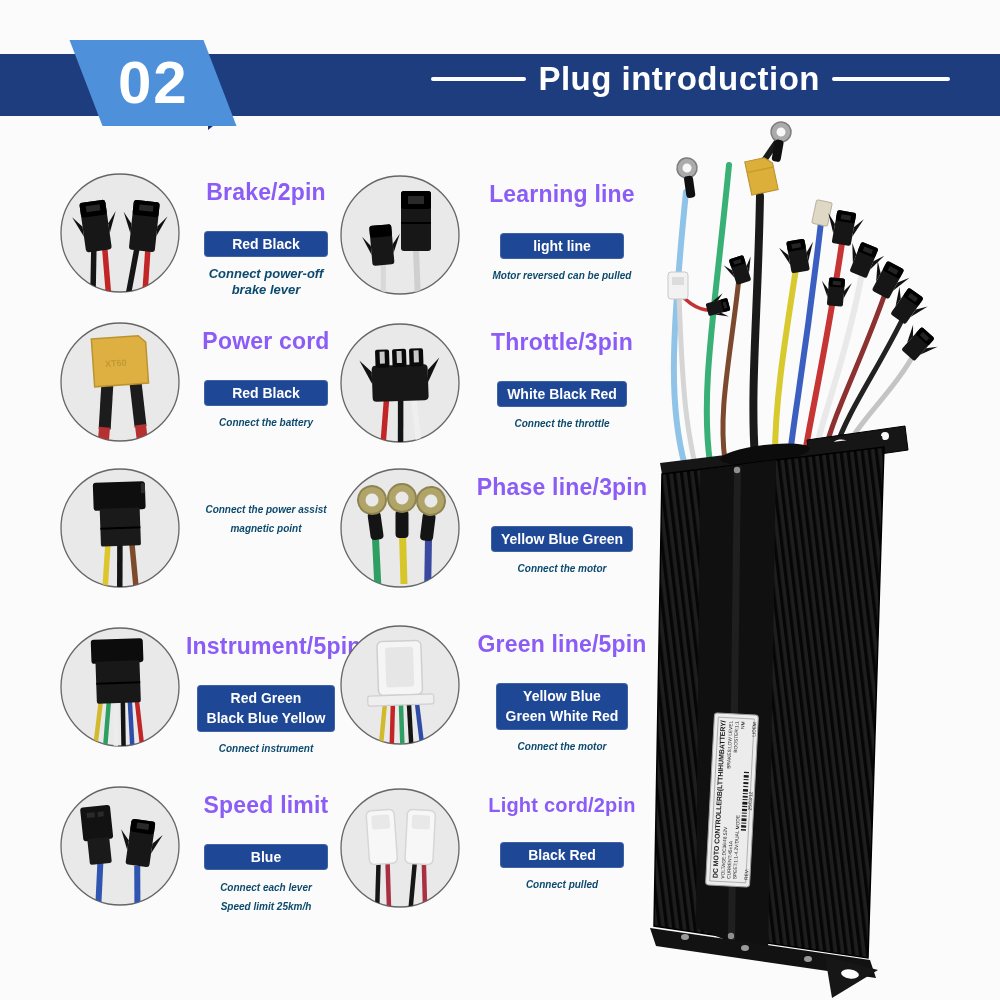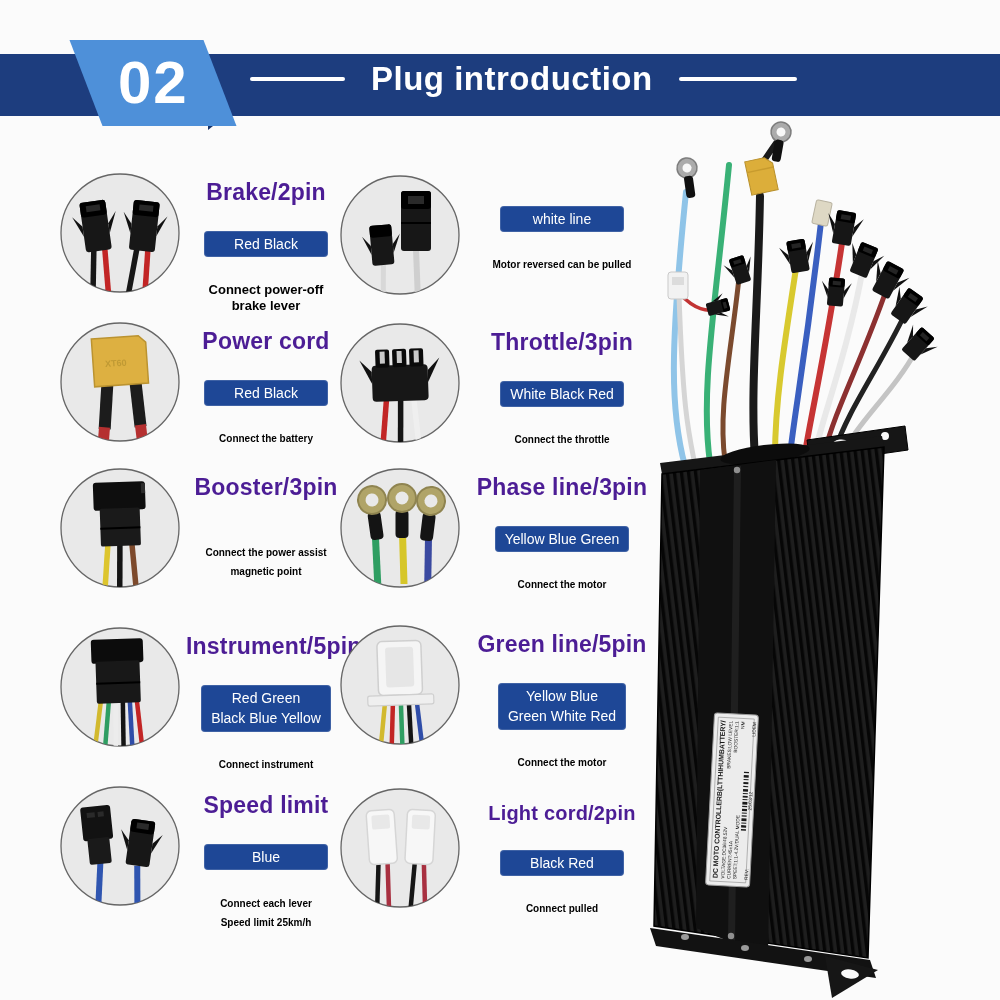--- a/index.html
+++ b/index.html
@@ -6,36 +6,36 @@
   body{background:#e8e8e8;font-family:"Liberation Sans","DejaVu Sans",sans-serif;}
   .canvas{position:relative;width:1000px;height:1000px;background:#fbfbfb;overflow:hidden;margin:0 auto;}
   
   .hbar{position:absolute;left:0;top:54px;width:1000px;height:62px;background:#1d3d7e;}
   .hfold{position:absolute;left:208px;top:114px;width:0;height:0;
          border-left:20px solid #16336b;border-right:16px solid transparent;border-bottom:16px solid transparent;}
   .hplate{position:absolute;left:86px;top:40px;width:134px;height:86px;background:#4e90d9;
           transform:skewX(21deg);display:flex;align-items:center;justify-content:center;}
   .hnum{transform:skewX(-21deg);color:#fff;font-size:60px;font-weight:800;letter-spacing:2px;line-height:1;}
   .htitle-row{position:absolute;left:250px;top:54px;width:700px;height:49px;
-              display:flex;align-items:center;justify-content:flex-start;gap:26px;}
+              display:flex;align-items:center;justify-content:flex-end;gap:12px;}
   .hdash{height:4px;background:#fff;border-radius:2px;}
   .hdash.l{width:95px;} .hdash.r{width:118px;}
   .htitle{color:#fff;font-size:33px;font-weight:800;letter-spacing:.5px;white-space:nowrap;}
   
   .plug{position:absolute;width:330px;}
   .photo{position:absolute;left:0;top:0;width:124px;height:124px;}
   .info{position:absolute;top:8px;text-align:center;}
   .pl .info{left:128px;width:160px;}
   .pr .info{left:134px;width:180px;}
-  .title{font-size:23px;font-weight:800;color:#4c1d95;letter-spacing:.2px;white-space:nowrap;}
-  .title.sm{font-size:20px;margin-top:8px;}
+  .title{font-size:23px;font-weight:800;color:#8b5cf6;letter-spacing:.2px;white-space:nowrap;}
+  .title.sm{font-size:20px;}
   .badge{display:inline-block;margin-top:7px;background:#1e4796;color:#fff;border-radius:4px;
          padding:3px 10px;min-width:104px;box-shadow:0 0 0 1px rgba(255,255,255,.15) inset;}
-  .bline{font-size:14px;font-weight:400;line-height:1.45;white-space:nowrap;}
-  .desc{margin-top:25px;color:#000000;}
+  .bline{font-size:14px;font-weight:700;line-height:1.45;white-space:nowrap;}
+  .desc{margin-top:9px;color:#0c4a6e;font-style:italic;}
   .dline{font-size:10px;font-weight:700;line-height:1.5;white-space:nowrap;}
   .tight .dline{font-size:13px;line-height:1.2;}
   .spread .dline{line-height:1.85;}
   svg text{font-family:"Liberation Sans","DejaVu Sans",sans-serif;}
 </style>
 </head>
 <body>
 
 <div class="canvas">
 
@@ -239,23 +239,23 @@
             <line x1="0" y1="26" x2="2" y2="78" stroke="#cfcfcf" stroke-width="6"></line>
             <rect x="-15" y="-32" width="30" height="60" rx="3" fill="#171717"></rect>
             <rect x="-15" y="-32" width="30" height="18" rx="3" fill="#000"></rect>
             <rect x="-8" y="-27" width="16" height="8" fill="#2a2a2a"></rect>
             <line x1="-15" y1="0" x2="15" y2="0" stroke="#000" stroke-width="2"></line>
           </g>
         </g>
       </svg>
     </div>
     <div class="info">
-      <br>
-      <div class="badge">
-        <div class="bline">white line</div>
+      <div class="title">Learning line</div><br>
+      <div class="badge">
+        <div class="bline">light line</div>
       </div>
       <div class="desc">
         <div class="dline">Motor reversed can be pulled</div>
       </div>
     </div>
   </div>
 
   <div class="plug pl" style="left:58px;top:320px;">
     <div class="photo">
       <svg viewBox="0 0 124 124">
@@ -342,21 +342,21 @@
             <line x1="11" y1="26" x2="14" y2="76" stroke="#7d4a2c" stroke-width="5.5"></line>
             <rect x="-26" y="-36" width="52" height="28" rx="3" fill="#0e0e0e"></rect>
             <rect x="-20" y="-10" width="40" height="38" rx="2" fill="#1a1a1a"></rect>
             <line x1="-20" y1="10" x2="20" y2="10" stroke="#000" stroke-width="2"></line>
             <rect x="22" y="-34" width="4" height="10" fill="#2c2c2c"></rect>
           </g>
         </g>
       </svg>
     </div>
     <div class="info">
-      <div class="title">Booster/3pin</div><br>
+      <br>
       <div class="desc spread">
         <div class="dline">Connect the power assist</div>
         <div class="dline">magnetic point</div>
       </div>
     </div>
   </div>
 
   <div class="plug pr" style="left:338px;top:466px;">
     <div class="photo">
       <svg viewBox="0 0 124 124">

